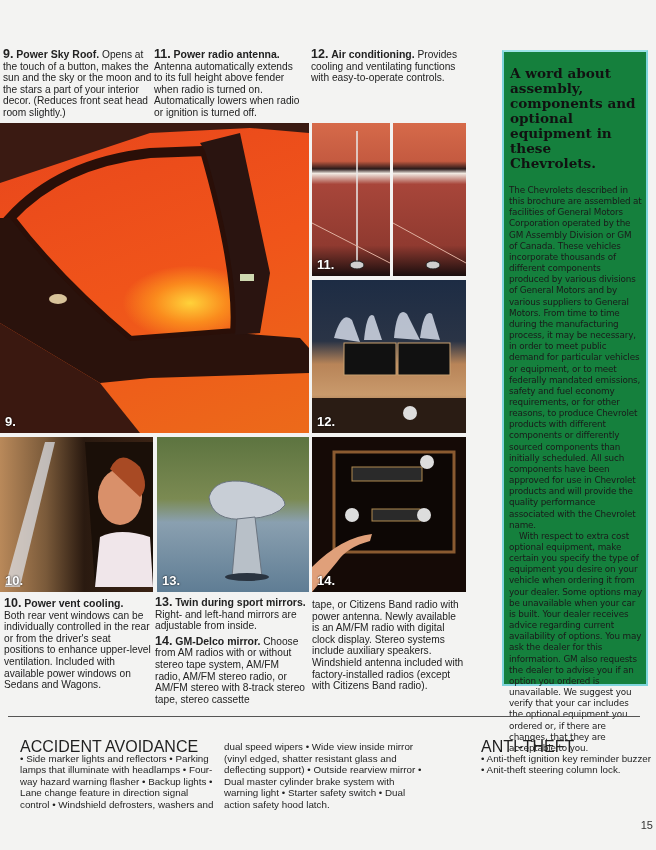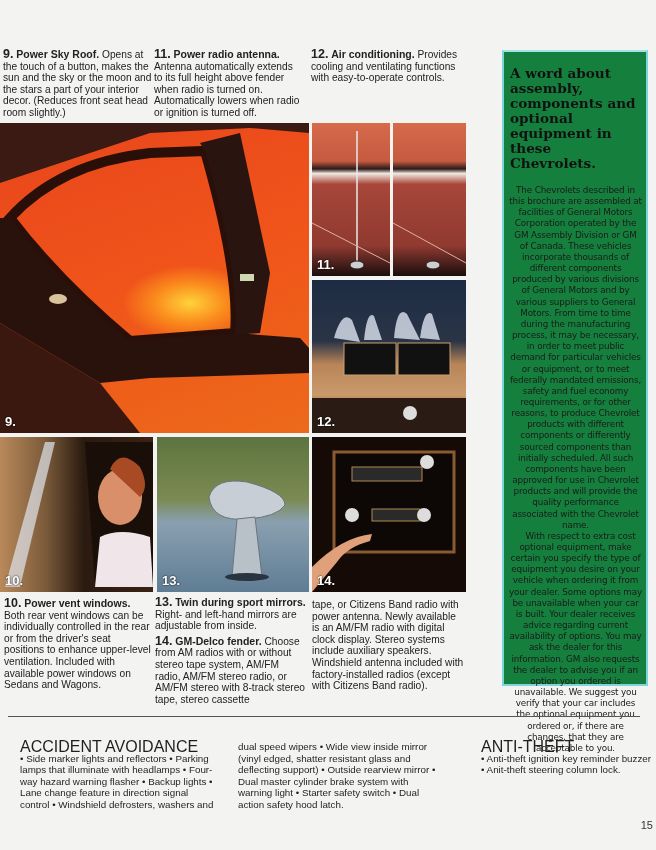--- a/index.html
+++ b/index.html
@@ -26,21 +26,21 @@
     background: #15803d; box-sizing: border-box;
   }
   .sidebar h2 {
     font-family: "DejaVu Serif", serif; font-weight: bold;
     font-size: 13.6px; line-height: 15px; margin: 14px 6px 0 6px; color: #111;
   }
   .sidebar .body {
     font-family: "DejaVu Sans", sans-serif; font-size: 8.8px; line-height: 11.15px;
     margin: 14px 4px 0 5px; color: #1a1a1a; letter-spacing: -0.15px;
   }
-  .sidebar .body p { margin: 0; text-align: center; }
+  .sidebar .body p { margin: 0; }
   .sidebar .body p.indent { text-indent: 10px; }
   .rule { position: absolute; left: 8px; top: 716px; width: 632px; height: 1px; background: #555; }
   .spec { font-size: 9.8px; line-height: 11.6px; color: #1f1f1f; }
   .spec .hd { font-weight: normal; font-size: 16px; }
   .pagenum { position: absolute; right: 3px; top: 819px; font-size: 11px; color: #333; }
   
   #p9 { left: 0; top: 123px; width: 309px; height: 310px;
     background:
       radial-gradient(ellipse 90px 50px at 190px 180px, #ffd23a 0%, rgba(255,160,30,0.7) 40%, rgba(0,0,0,0) 75%),
       linear-gradient(160deg, #e8461c 0%, #f0541a 50%, #ec6a1a 100%); }
@@ -149,50 +149,50 @@
     <circle cx="115" cy="25" r="7" fill="#ddd"></circle>
     <circle cx="40" cy="78" r="7" fill="#ddd"></circle>
     <circle cx="112" cy="78" r="7" fill="#ddd"></circle>
     <path d="M0 130 Q30 100 60 97 L58 104 Q35 110 25 125 L0 155 Z" fill="#e0a07a"></path>
   </svg>
   <span class="lbl">14.</span>
 </div>
 
 <div class="abs cap" style="left:4px; top:598px; width:148px;">
   <p><span class="num">10.</span>
-  <span class="ttl">Power vent windows.</span></p>
+  <span class="ttl">Power vent cooling.</span></p>
   <p>Both rear vent windows can be individually controlled in the rear or from the driver's seat positions to enhance upper-level ventilation. Included with available power windows on Sedans and Wagons.</p>
 </div>
 <div class="abs cap" style="left:155px; top:597px; width:152px;">
   <p><span class="num">13.</span>
   <span class="ttl">Twin during sport mirrors.</span>
   <span>Right- and left-hand mirrors are adjustable from inside.</span></p>
   <p style="margin-top:4px;"><span class="num">14.</span>
-  <span class="ttl">GM-Delco fender.</span>
+  <span class="ttl">GM-Delco mirror.</span>
   <span>Choose from AM radios with or without stereo tape system, AM/FM radio, AM/FM stereo radio, or AM/FM stereo with 8-track stereo tape, stereo cassette</span></p>
 </div>
 <div class="abs cap" style="left:312px; top:599px; width:152px;">
   <p>tape, or Citizens Band radio with power antenna. Newly available is an AM/FM radio with digital clock display. Stereo systems include auxiliary speakers. Windshield antenna included with factory-installed radios (except with Citizens Band radio).</p>
 </div>
 
 <div class="sidebar">
   <h2>A word about assembly, components and optional equipment in these Chevrolets.</h2>
   <div class="body">
     <p>The Chevrolets described in this brochure are assembled at facilities of General Motors Corporation operated by the GM Assembly Division or GM of Canada. These vehicles incorporate thousands of different components produced by various divisions of General Motors and by various suppliers to General Motors. From time to time during the manufacturing process, it may be necessary, in order to meet public demand for particular vehicles or equipment, or to meet federally mandated emissions, safety and fuel economy requirements, or for other reasons, to produce Chevrolet products with different components or differently sourced components than initially scheduled. All such components have been approved for use in Chevrolet products and will provide the quality performance associated with the Chevrolet name.</p>
     <p class="indent">With respect to extra cost optional equipment, make certain you specify the type of equipment you desire on your vehicle when ordering it from your dealer. Some options may be unavailable when your car is built. Your dealer receives advice regarding current availability of options. You may ask the dealer for this information. GM also requests the dealer to advise you if an option you ordered is unavailable. We suggest you verify that your car includes the optional equipment you ordered or, if there are changes, that they are acceptable to you.</p>
   </div>
 </div>
 
 <div class="rule"></div>
 
 <div class="abs spec" style="left:20px; top:741px; width:200px;">
   <div class="hd">ACCIDENT AVOIDANCE</div>
   <div>• Side marker lights and reflectors • Parking lamps that illuminate with headlamps • Four-way hazard warning flasher • Backup lights • Lane change feature in direction signal control • Windshield defrosters, washers and</div>
 </div>
-<div class="abs spec" style="left:238px; top:741px; width:200px;">
+<div class="abs spec" style="left:224px; top:741px; width:200px;">
   <div>dual speed wipers • Wide view inside mirror (vinyl edged, shatter resistant glass and deflecting support) • Outside rearview mirror • Dual master cylinder brake system with warning light • Starter safety switch • Dual action safety hood latch.</div>
 </div>
 <div class="abs spec" style="left:461px; top:741px; width:190px;margin-left:20px;">
   <div class="hd">ANTI-THEFT</div>
   <div>• Anti-theft ignition key reminder buzzer</div>
   <div>• Anit-theft steering column lock.</div>
 </div>
 
 <div class="pagenum">15</div>
 

